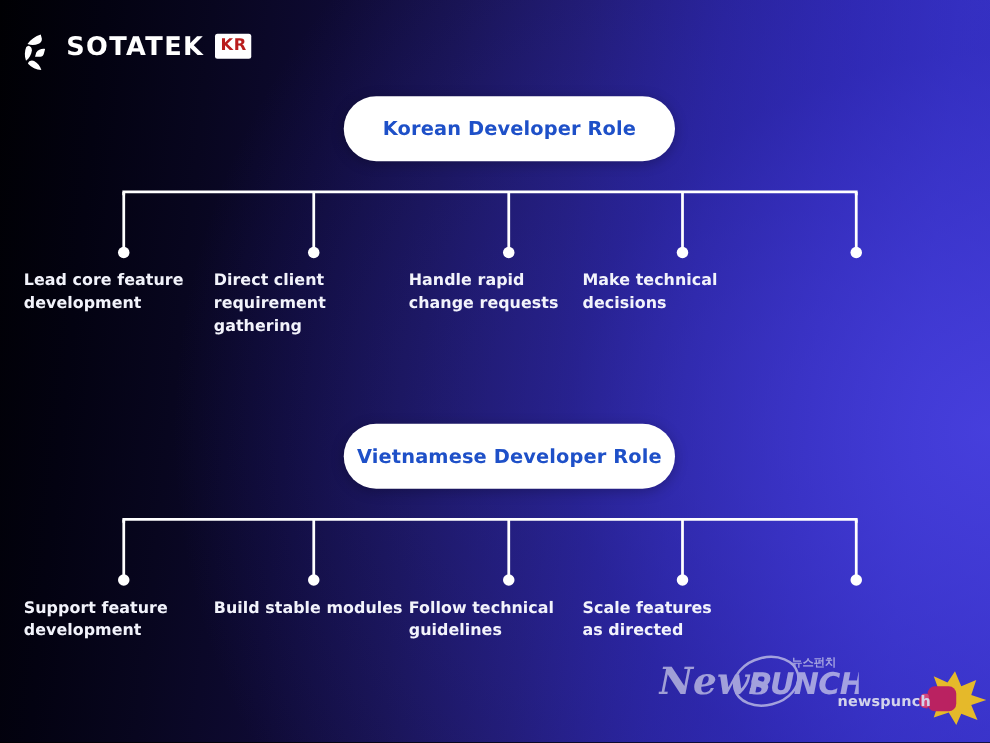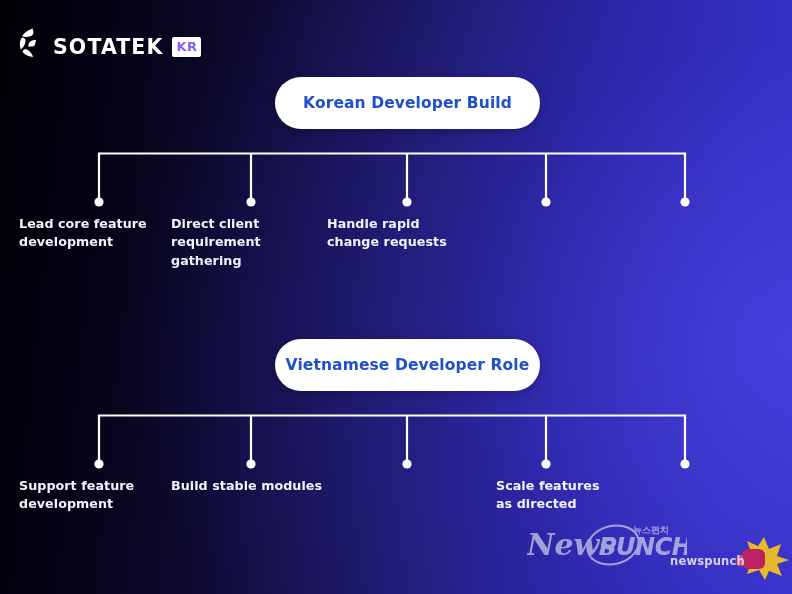--- a/index.html
+++ b/index.html
@@ -35,36 +35,36 @@
         #3530c2 90%,
         #3a34cc 100%);
   }
 
   
   .logo {
     position: absolute;
     left: 19px;
     top: 27px;
     display: flex;
-    align-items: flex-end;
+    align-items: flex-start;
     gap: 7px;
     height: 30px;
   }
   .logo-mark { width: 27px; height: 29px; display: block; }
   .logo-word {
     color: #ffffff;
     font-size: 20.5px;
     font-weight: 700;
     letter-spacing: 1.1px;
     line-height: 1;
     font-family: "DejaVu Sans", "Liberation Sans", sans-serif;
   }
   .logo-badge {
     background: #ffffff;
-    color: #8b5cf6;
+    color: #b91c1c;
     font-size: 13px;
     font-weight: 700;
     letter-spacing: 0.4px;
     line-height: 1;
     padding: 3px 4px 4px 4px;
     border-radius: 2px;
     margin-left: 2px;
   }
 
   
@@ -154,41 +154,42 @@
       <path d="M3.4 24.0 C6.2 27.0 10.0 28.8 14.1 29.0 C13.2 25.9 11.1 23.3 8.3 21.8 C6.7 20.9 4.7 21.4 3.7 22.9 Z" fill="#ffffff"></path>
       <path d="M10.0 14.9 C11.6 12.7 14.4 11.6 17.1 12.1 L16.0 16.2 C15.7 17.5 14.6 18.4 13.3 18.4 L9.0 18.4 Z" fill="#ffffff"></path>
     </svg>
     <span class="logo-word">SOTATEK</span>
     <span class="logo-badge">KR</span>
   </div>
 
   <div class="section" id="section-korean">
 
     <div class="pill">
-      <span class="pill-label">Korean Developer Build</span>
+      <span class="pill-label">Korean Developer Role</span>
     </div>
 
     <svg class="connector" viewBox="0 0 792 58">
       <path d="M99 4 L99 2.5 L685 2.5 L685 4" stroke="#ffffff" stroke-width="2.2" fill="none" stroke-linecap="square"></path>
       <line x1="99" y1="2.5" x2="99" y2="50" stroke="#ffffff" stroke-width="2.2"></line>
       <line x1="251" y1="2.5" x2="251" y2="50" stroke="#ffffff" stroke-width="2.2"></line>
       <line x1="407" y1="2.5" x2="407" y2="50" stroke="#ffffff" stroke-width="2.2"></line>
       <line x1="546" y1="2.5" x2="546" y2="50" stroke="#ffffff" stroke-width="2.2"></line>
       <line x1="685" y1="2.5" x2="685" y2="50" stroke="#ffffff" stroke-width="2.2"></line>
       <circle cx="99" cy="51" r="4.6" fill="#ffffff"></circle>
       <circle cx="251" cy="51" r="4.6" fill="#ffffff"></circle>
       <circle cx="407" cy="51" r="4.6" fill="#ffffff"></circle>
       <circle cx="546" cy="51" r="4.6" fill="#ffffff"></circle>
       <circle cx="685" cy="51" r="4.6" fill="#ffffff"></circle>
     </svg>
 
     <div class="items">
       <div class="item" style="left:99px">Lead core feature<br>development</div>
       <div class="item" style="left:407px">Handle rapid<br>change requests</div>
       <div class="item" style="left:251px">Direct client<br>requirement gathering</div>
+      <div class="item" style="left:546px">Make technical<br>decisions</div>
     </div>
   </div>
 
   <div class="section" id="section-vietnamese">
 
     <div class="pill">
       <span class="pill-label">Vietnamese Developer Role</span>
     </div>
 
     <svg class="connector" viewBox="0 0 792 58">
@@ -201,21 +202,22 @@
       <circle cx="99" cy="51" r="4.6" fill="#ffffff"></circle>
       <circle cx="251" cy="51" r="4.6" fill="#ffffff"></circle>
       <circle cx="407" cy="51" r="4.6" fill="#ffffff"></circle>
       <circle cx="546" cy="51" r="4.6" fill="#ffffff"></circle>
       <circle cx="685" cy="51" r="4.6" fill="#ffffff"></circle>
     </svg>
 
     <div class="items">
       <div class="item" style="left:99px">Support feature<br>development</div>
       <div class="item" style="left:251px">Build stable modules</div>
-      <div class="item" style="left:576px">Scale features<br>as directed</div>
+      <div class="item" style="left:407px">Follow technical<br>guidelines</div>
+      <div class="item" style="left:546px">Scale features<br>as directed</div>
     </div>
   </div>
 
   <svg class="wm-main" viewBox="0 0 160 46">
     <text x="0" y="34" font-family="'DejaVu Serif','Liberation Serif',serif" font-size="30" font-weight="700" font-style="italic" fill="#e8e9f4">News</text>
     <text x="72" y="34" font-family="'DejaVu Sans','Liberation Sans',sans-serif" font-size="24" font-weight="700" font-style="italic" fill="#e8e9f4" letter-spacing="-0.5">PUNCH</text>
     <ellipse cx="86" cy="24" rx="26" ry="19" fill="none" stroke="#e8e9f4" stroke-width="2" transform="rotate(-14 86 24)"></ellipse>
     <text x="106" y="12" font-family="'DejaVu Sans','Liberation Sans',sans-serif" font-size="9" font-weight="700" fill="#e8e9f4">뉴스펀치</text>
   </svg>
 

